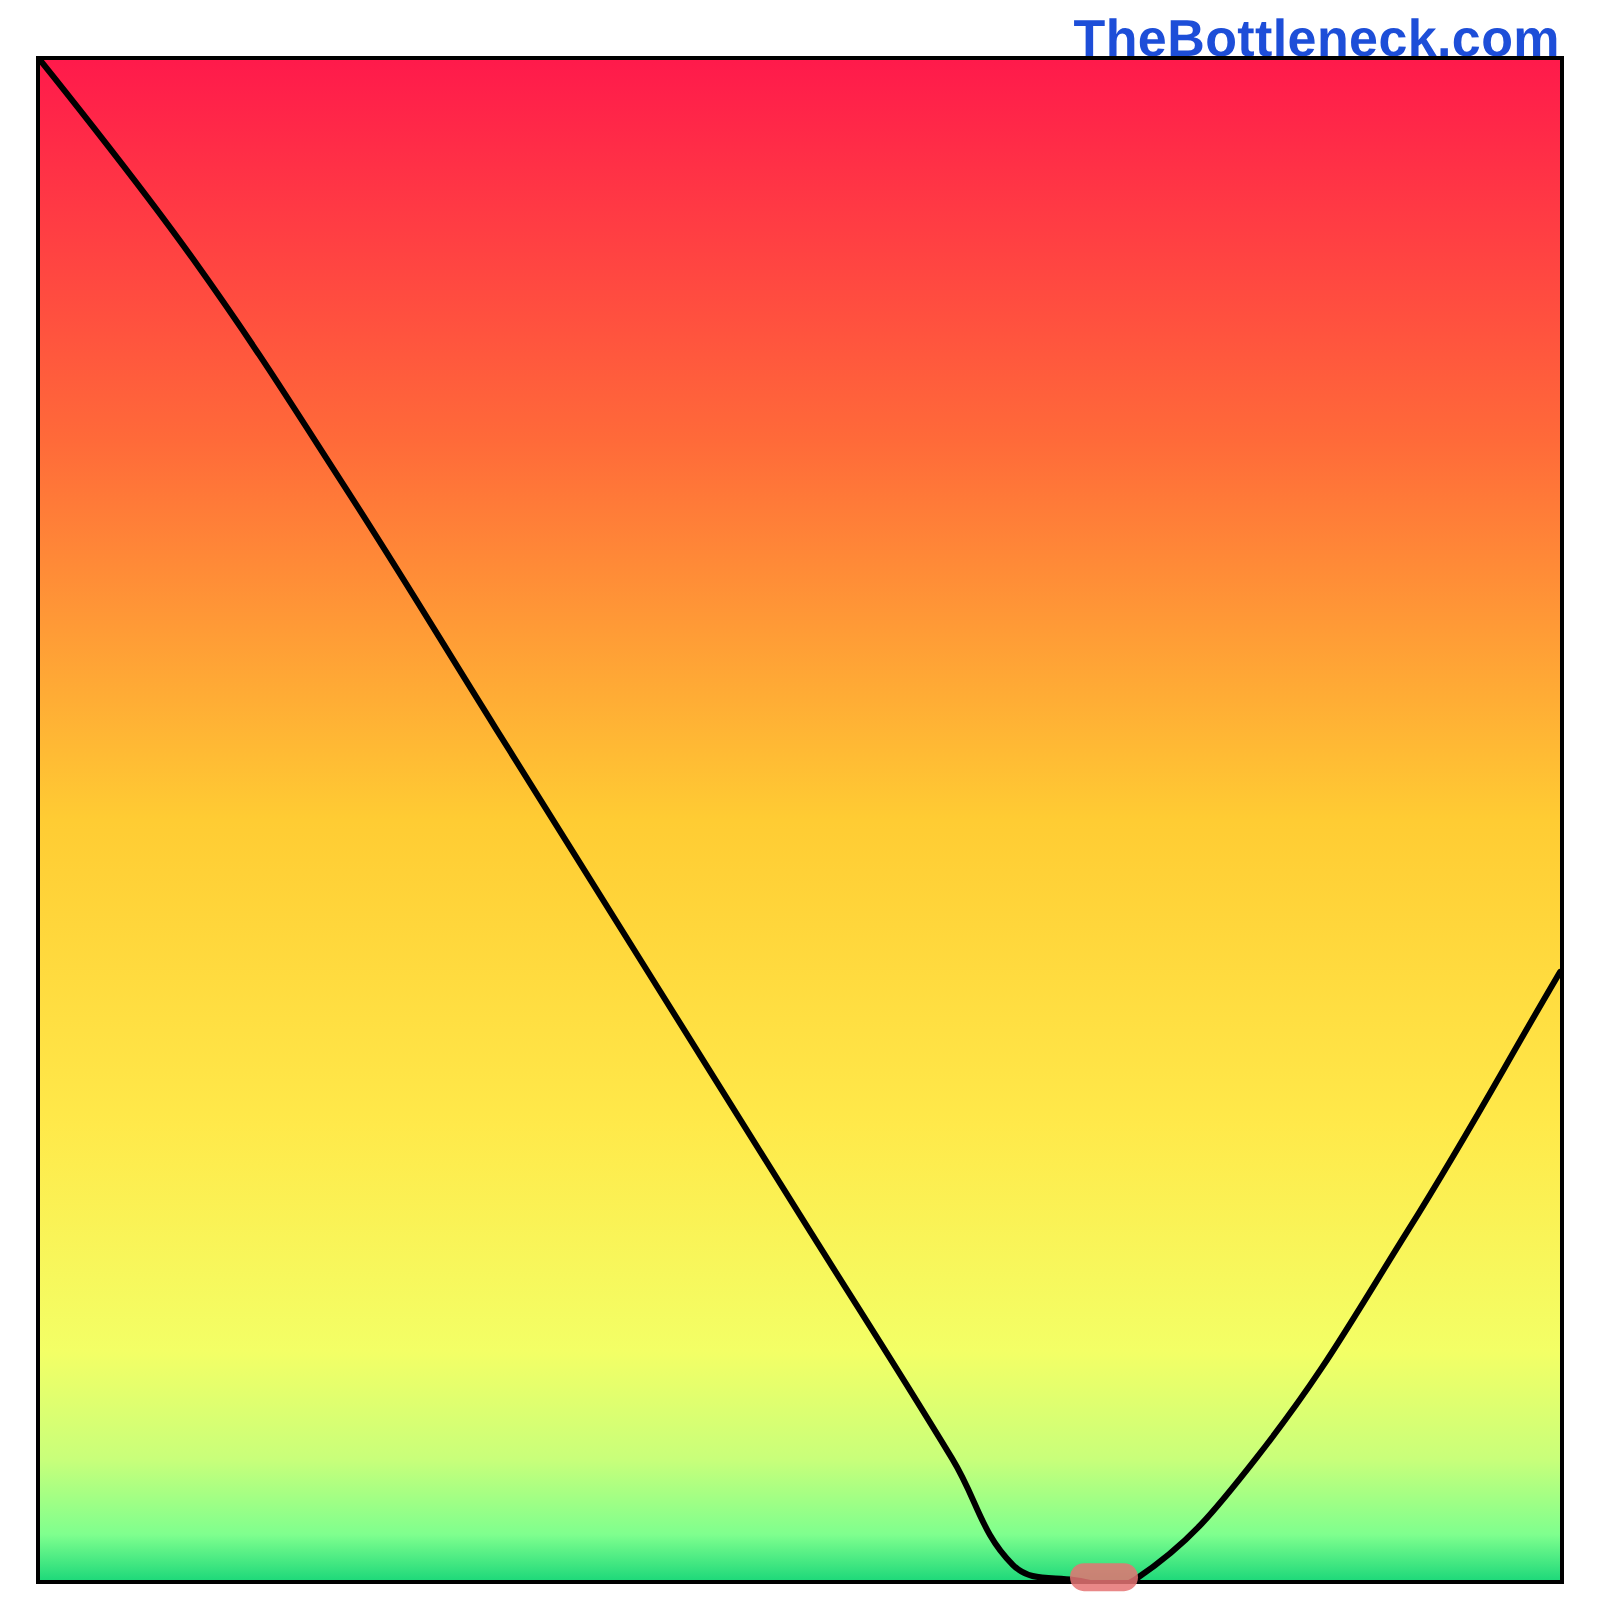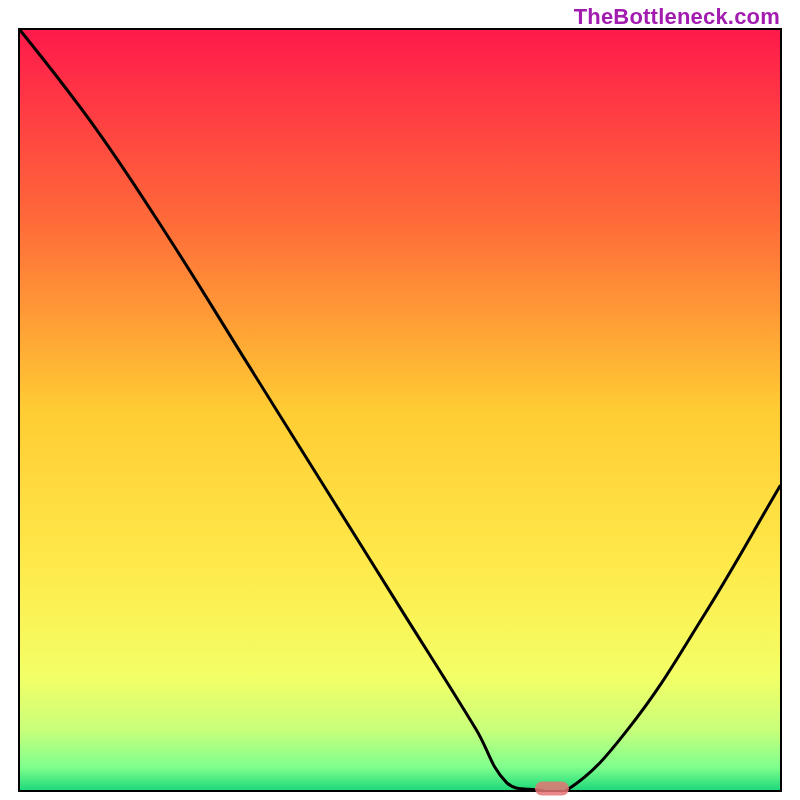--- a/index.html
+++ b/index.html
@@ -17,23 +17,23 @@
     width: 764px;
     height: 764px;
     border: 2px solid #000;
     box-sizing: border-box;
   }
   .watermark {
     position: absolute;
     top: 4px;
     right: 20px;
     font-family: Arial, Helvetica, sans-serif;
-    font-size: 22px;
+    font-size: 26px;
     font-weight: 600;
-    color: #a21caf;
+    color: #1d4ed8;
     letter-spacing: 0.2px;
   }
   svg.plot {
     position: absolute;
     left: 0;
     top: 0;
     width: 100%;
     height: 100%;
   }
   .marker {

